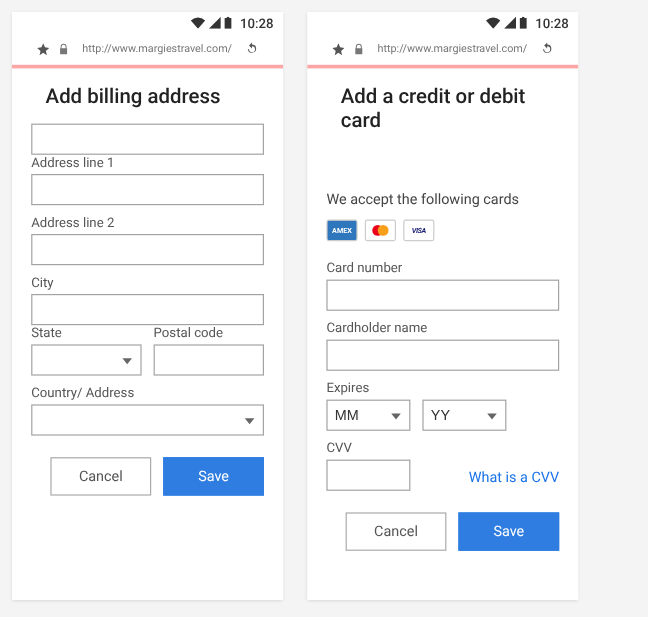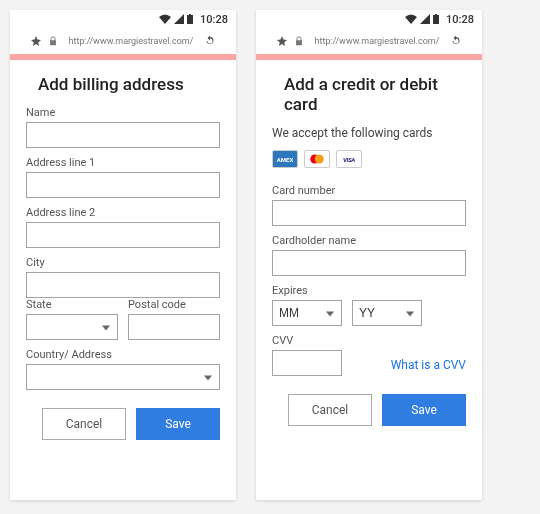--- a/index.html
+++ b/index.html
@@ -43,21 +43,21 @@
     font-weight: 500;
     margin-left: 4px;
   }
   
   .url-bar {
     height: 26px;
     display: flex;
     align-items: center;
     padding: 0 20px;
     gap: 6px;
-    border-bottom: 6px solid #fca5a5;
+    border-bottom: 3px solid #fca5a5;
     color: #555;
     font-size: 10px;
   }
   .url-text {
     flex: 1;
     text-align: center;
     color: #777;
     font-size: 9px;
     overflow: hidden;
     white-space: nowrap;
@@ -72,20 +72,21 @@
   h1 {
     font-size: 17px;
     font-weight: 500;
     color: #222;
     margin: 0 0 12px 12px;
   }
   .subtext {
     font-size: 12px;
     color: #444;
     margin-bottom: 10px;
+    margin-top: 36px;
   }
   .field-label {
     font-size: 11px;
     color: #555;
     margin-bottom: 3px;
     margin-top: 8px;
   }
   .field-label:first-of-type { margin-top: 0; }
   .input, .select {
     width: 100%;
@@ -206,21 +207,20 @@
       </svg>
     <span class="url-text">http://www.margiestravel.com/</span>
     <svg width="12" height="12" viewBox="0 0 24 24">
         <path fill="#555" d="M12 4V1L7 6l5 5V7a5 5 0 11-5 5H5a7 7 0 107-8z"></path>
       </svg>
   </div>
 
   <div class="content">
     <h1>Add billing address</h1>
 
-    <div class="field-label">Name</div>
     <input class="input" style="">
 
     <div class="field-label">Address line 1</div>
     <input class="input" style="">
 
     <div class="field-label">Address line 2</div>
     <input class="input" style="">
 
     <div class="field-label">City</div>
     <input class="input" style="">

